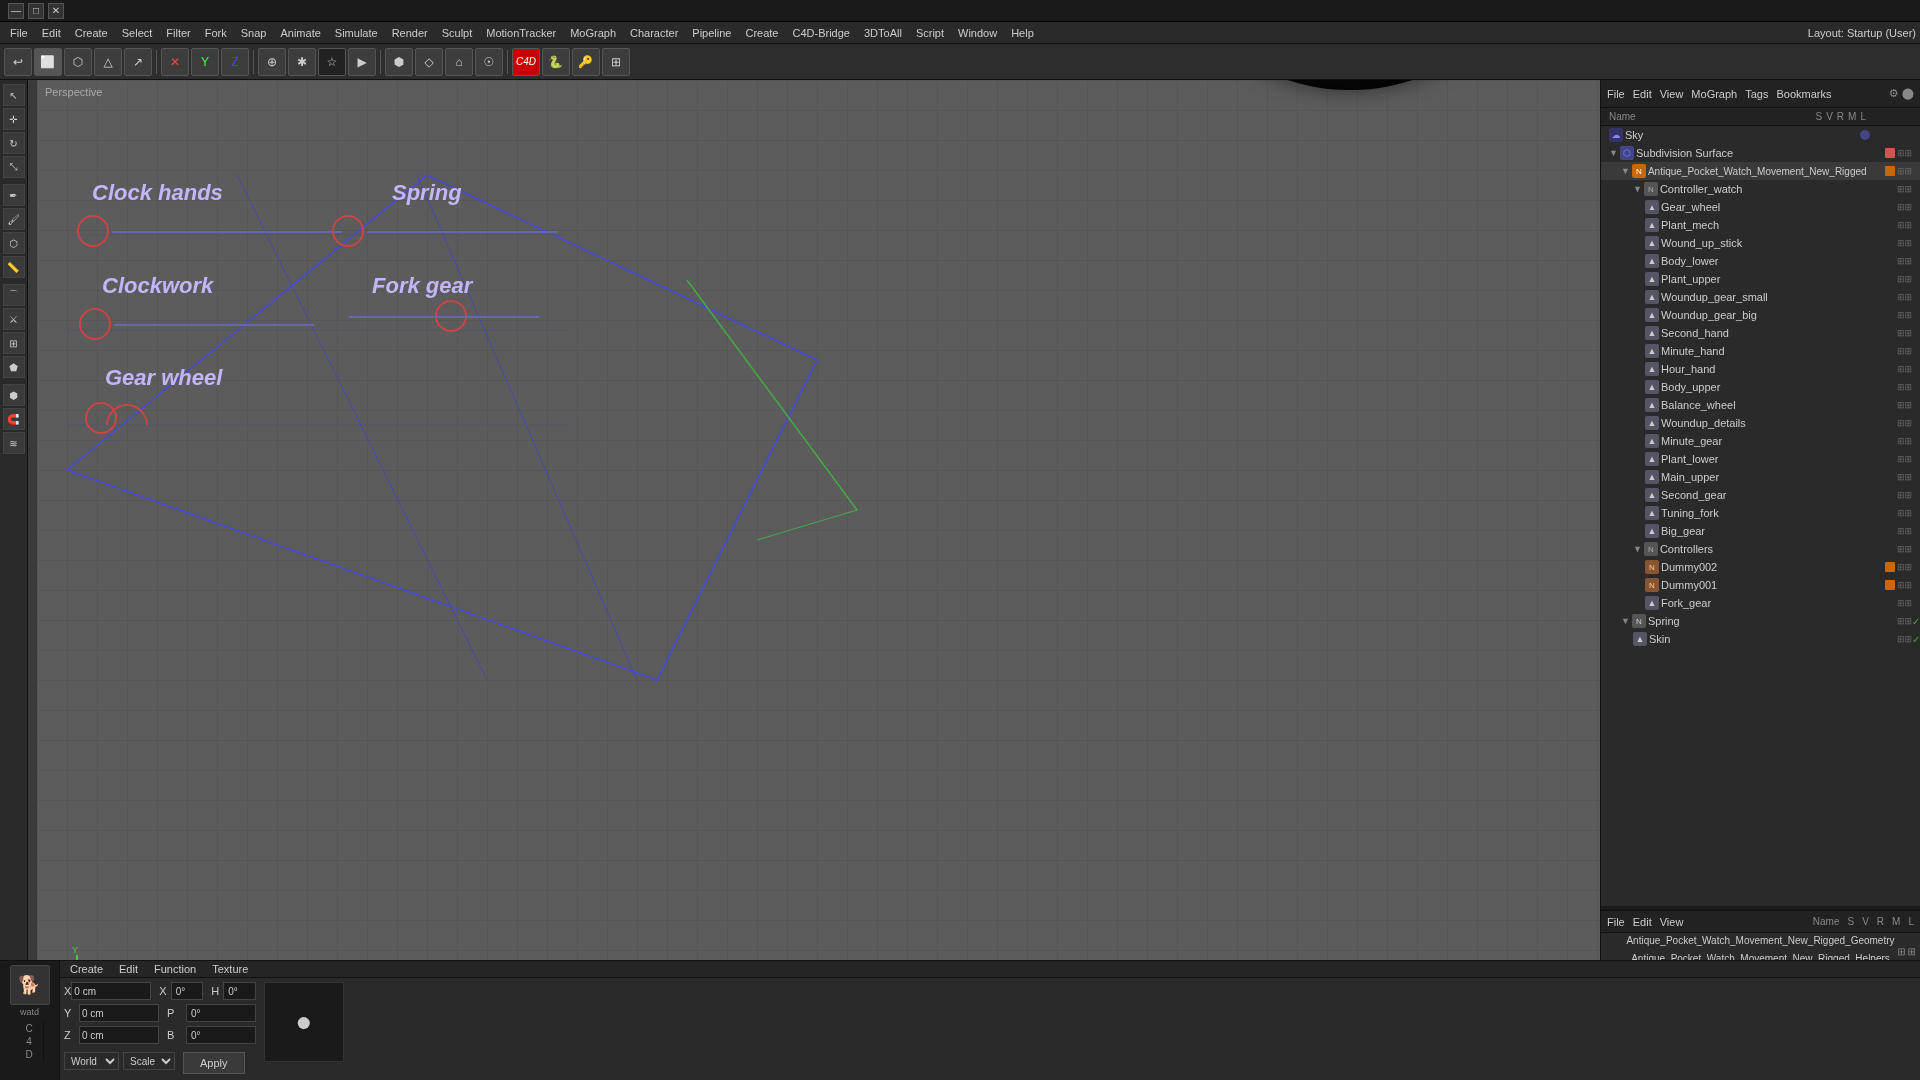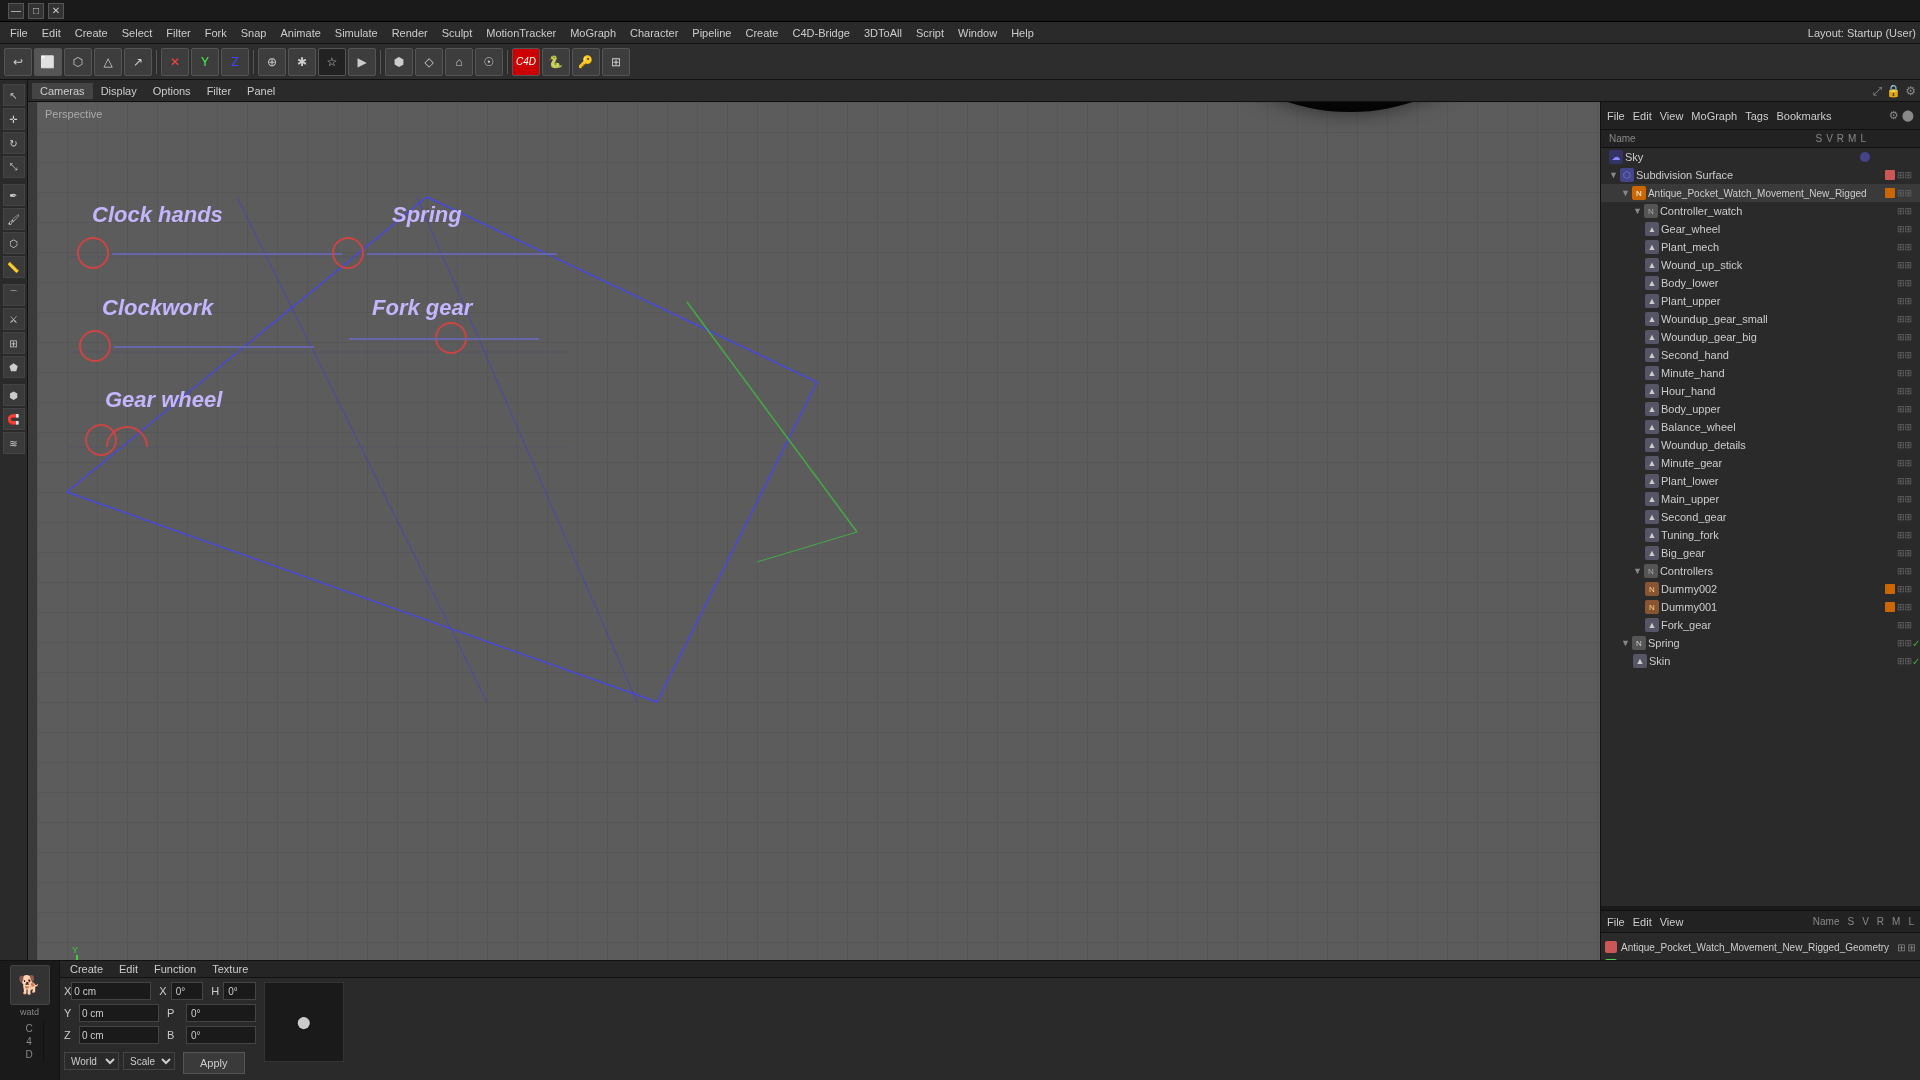--- a/index.html
+++ b/index.html
@@ -109,21 +109,21 @@
     .tcol { font-size: 10px; color: #888; margin-left: auto; }
 
     
     #panel-divider { height: 4px; background: #1a1a1a; cursor: ns-resize; }
 
     
     #bottom-right-panel { height: 120px; background: #2a2a2a; border-top: 1px solid #111; }
     #brp-header { height: 22px; background: #222; display: flex; align-items: center; padding: 0 6px; gap: 8px; border-bottom: 1px solid #111; }
     .brp-col-label { font-size: 10px; color: #888; }
     #brp-rows { padding: 2px 0; }
-    .brp-row { display: flex; align-items: flex-end; height: 18px; padding: 0 4px; font-size: 10px; }
+    .brp-row { display: flex; align-items: center; height: 18px; padding: 0 4px; font-size: 10px; flex-direction: column; }
     .brp-color { width: 12px; height: 12px; border-radius: 2px; margin-right: 4px; }
     .brp-name { flex: 1; color: #ccc; font-size: 10px; }
     .brp-icons { display: flex; gap: 2px; margin-left: auto; }
     .brp-icon { color: #888; font-size: 10px; }
 
     
     #timeline { height: 22px; background: #282828; display: flex; align-items: center; border-top: 1px solid #111; position: relative; }
     #timeline-ruler { flex: 1; height: 100%; position: relative; background: #2a2a2a; overflow: hidden; }
     .tl-mark { position: absolute; top: 0; height: 100%; border-left: 1px solid #444; display: flex; align-items: center; padding-left: 2px; font-size: 9px; color: #888; }
 
@@ -245,32 +245,20 @@
     <div class="left-btn">⚔</div>
     <div class="left-btn">⊞</div>
     <div class="left-btn">⬟</div>
     <div class="left-btn" style="margin-top:4px;">⬢</div>
     <div class="left-btn">🧲</div>
     <div class="left-btn">≋</div>
   </div>
 
   <div id="content-area">
 
-    <div id="viewport-tabs">
-      <div class="vtab active">Cameras</div>
-      <div class="vtab">Display</div>
-      <div class="vtab">Options</div>
-      <div class="vtab">Filter</div>
-      <div class="vtab">Panel</div>
-      <div style="margin-left:auto; display:flex; gap:4px; align-items:center;">
-        <span style="color:#888; cursor:pointer;">⤢</span>
-        <span style="color:#888; cursor:pointer;">🔒</span>
-        <span style="color:#888; cursor:pointer;">⚙</span>
-      </div>
-    </div>
 
     <div id="viewport-and-panel">
 
       <div id="viewport">
         <div id="viewport-bg"></div>
 
         <span id="perspective-label">Perspective</span>
 
         <svg style="position:absolute; top:0; left:0; width:100%; height:100%; pointer-events:none;">
 

